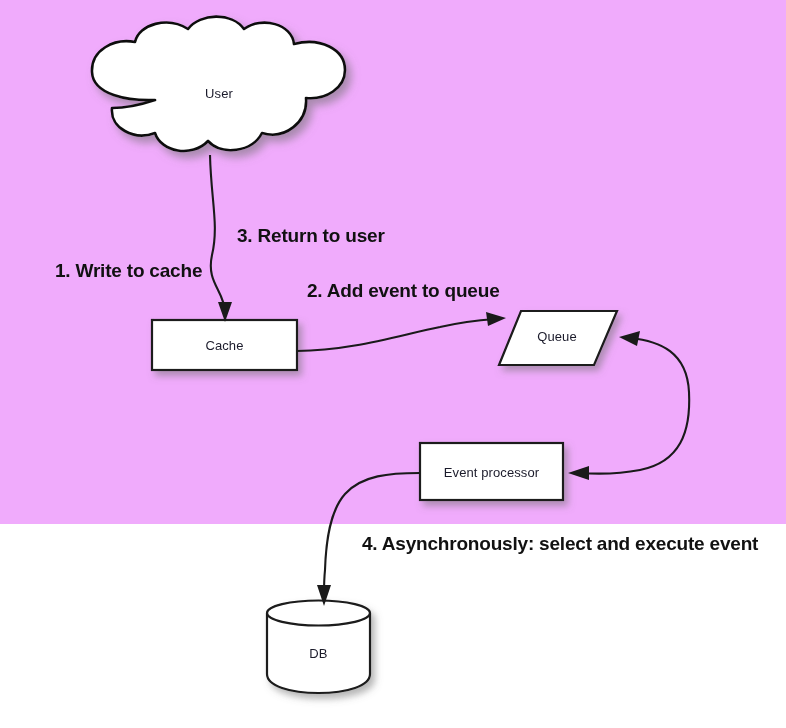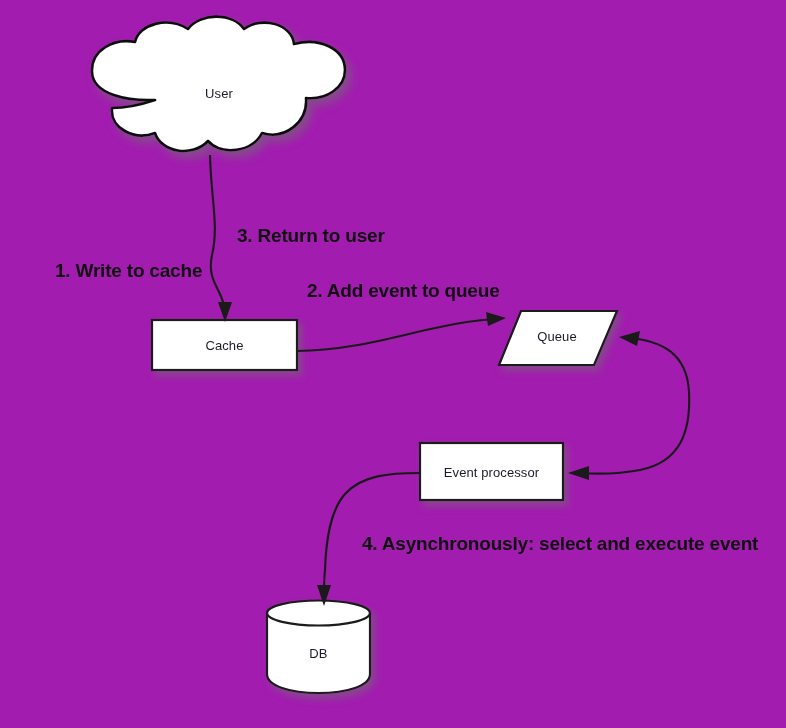--- a/index.html
+++ b/index.html
@@ -9,22 +9,22 @@
   }
   body {
     font-family: "Liberation Sans", sans-serif;
     width: 786px;
     height: 728px;
     overflow: hidden;
   }
   #diagram-root {
     position: relative;
     width: 786px;
-    height: 728px;
-    background: #a21caf;
+    height: 524px;
+    background: #f0abfc;
   }
   svg#flow-svg {
     display: block;
     width: 786px;
     height: 728px;
   }
   .node-shape {
     fill: #ffffff;
     stroke: #1a1a1a;
     stroke-width: 2.2;

